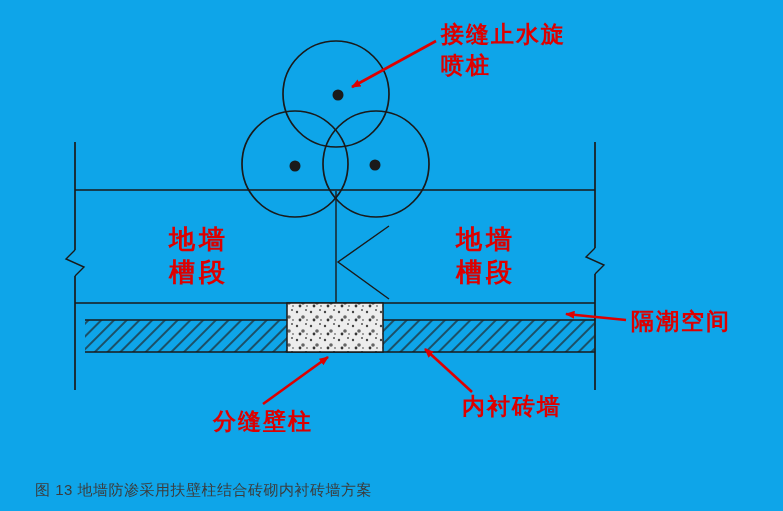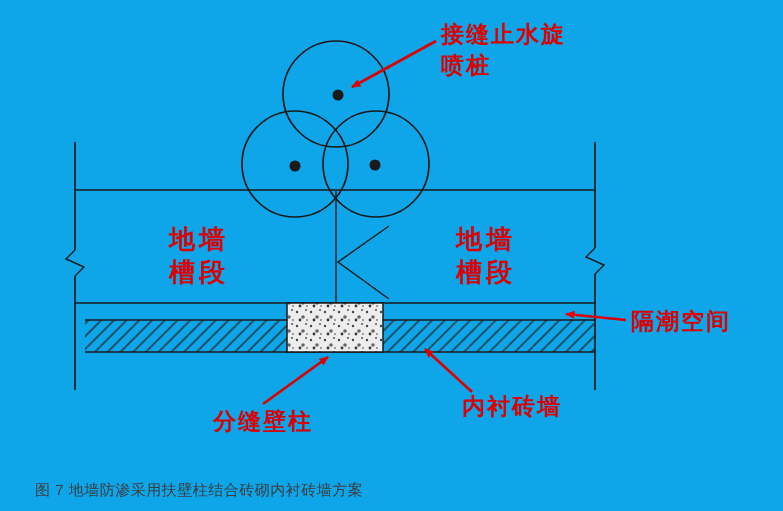--- a/index.html
+++ b/index.html
@@ -85,14 +85,14 @@
     <text class="ann" x="631" y="329">隔潮空间</text>
     <text class="ann" x="213" y="429">分缝壁柱</text>
     <text class="ann" x="462" y="414">内衬砖墙</text>
 
     <text class="wall-label" x="199" y="248">地墙</text>
     <text class="wall-label" x="199" y="281">槽段</text>
     <text class="wall-label" x="486" y="248">地墙</text>
     <text class="wall-label" x="486" y="281">槽段</text>
   </svg>
 
-  <div class="caption">图 7 地墙防渗采用扶壁柱结合砖砌内衬砖墙方案</div>
+  <div class="caption">图 13 地墙防渗采用扶壁柱结合砖砌内衬砖墙方案</div>
 </div>
 
 </body></html>

